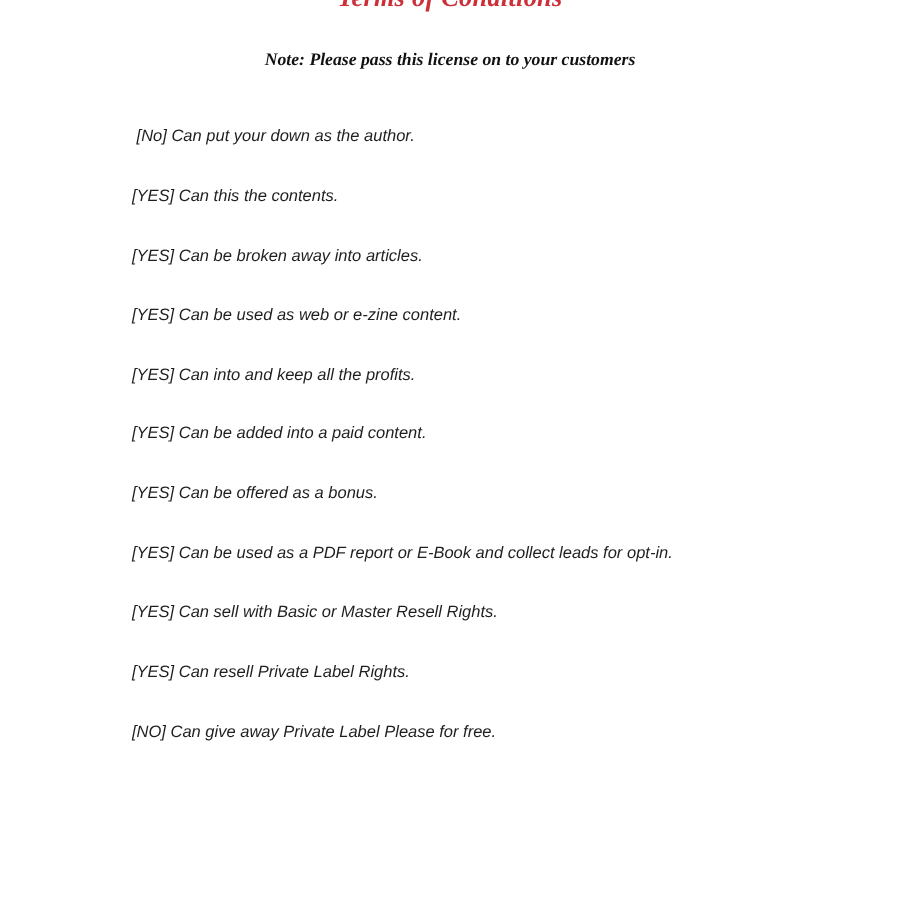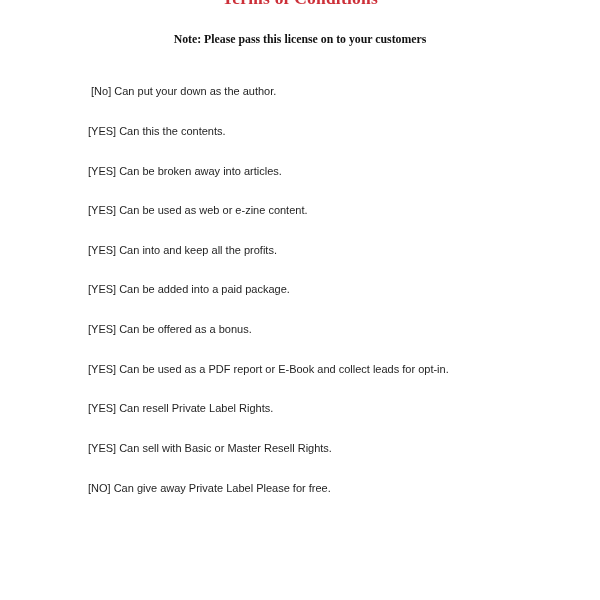--- a/index.html
+++ b/index.html
@@ -7,20 +7,21 @@
     padding: 0;
     background: #ffffff;
   }
   .page {
     position: relative;
     width: 600px;
     height: 600px;
     background: #ffffff;
     overflow: hidden;
     font-family: "Liberation Sans", sans-serif;
+    font-style: italic;
   }
   
   .doc-title {
     position: absolute;
     top: -10px;
     left: 0;
     width: 100%;
     text-align: center;
     font-family: "Liberation Serif", serif;
     font-weight: 700;
@@ -57,22 +58,22 @@
   <div class="doc-title" style="color: rgb(204, 47, 56);">Terms of Conditions</div>
 
   <div class="note">Note: Please pass this license on to your customers</div>
 
   <div class="terms" style="color: rgb(31, 31, 31);">
     <div class="term"> [No] Can put your down as the author.</div>
     <div class="term">[YES] Can this the contents.</div>
     <div class="term">[YES] Can be broken away into articles.</div>
     <div class="term">[YES] Can be used as web or e-zine content.</div>
     <div class="term">[YES] Can into and keep all the profits.</div>
-    <div class="term">[YES] Can be added into a paid package.</div>
+    <div class="term">[YES] Can be added into a paid content.</div>
     <div class="term">[YES] Can be offered as a bonus.</div>
     <div class="term">[YES] Can be used as a PDF report or E-Book and collect leads for opt-in.</div>
+    <div class="term">[YES] Can sell with Basic or Master Resell Rights.</div>
     <div class="term">[YES] Can resell Private Label Rights.</div>
-    <div class="term">[YES] Can sell with Basic or Master Resell Rights.</div>
     <div class="term">[NO] Can give away Private Label Please for free.</div>
     
   </div>
 
 </div>
 
 </body></html>

